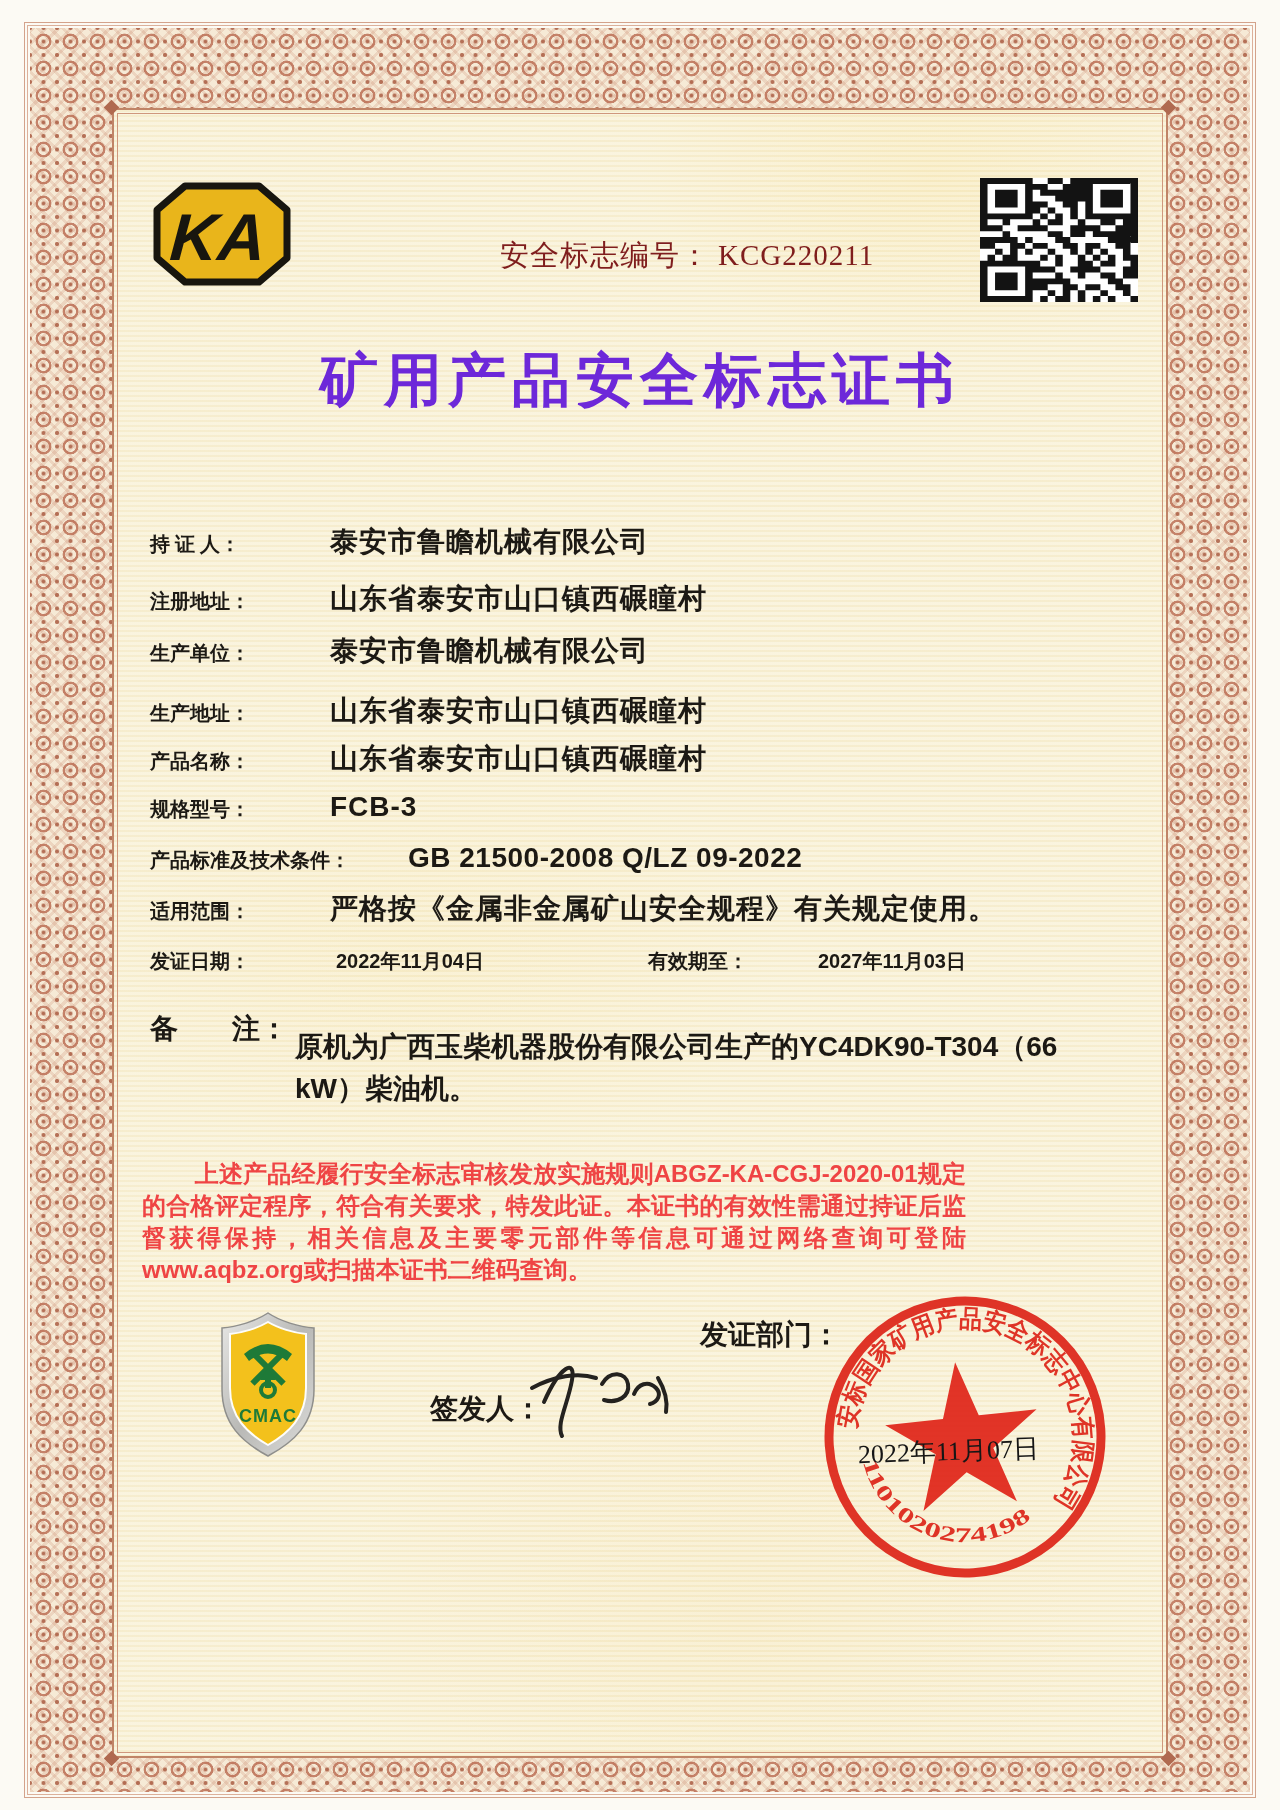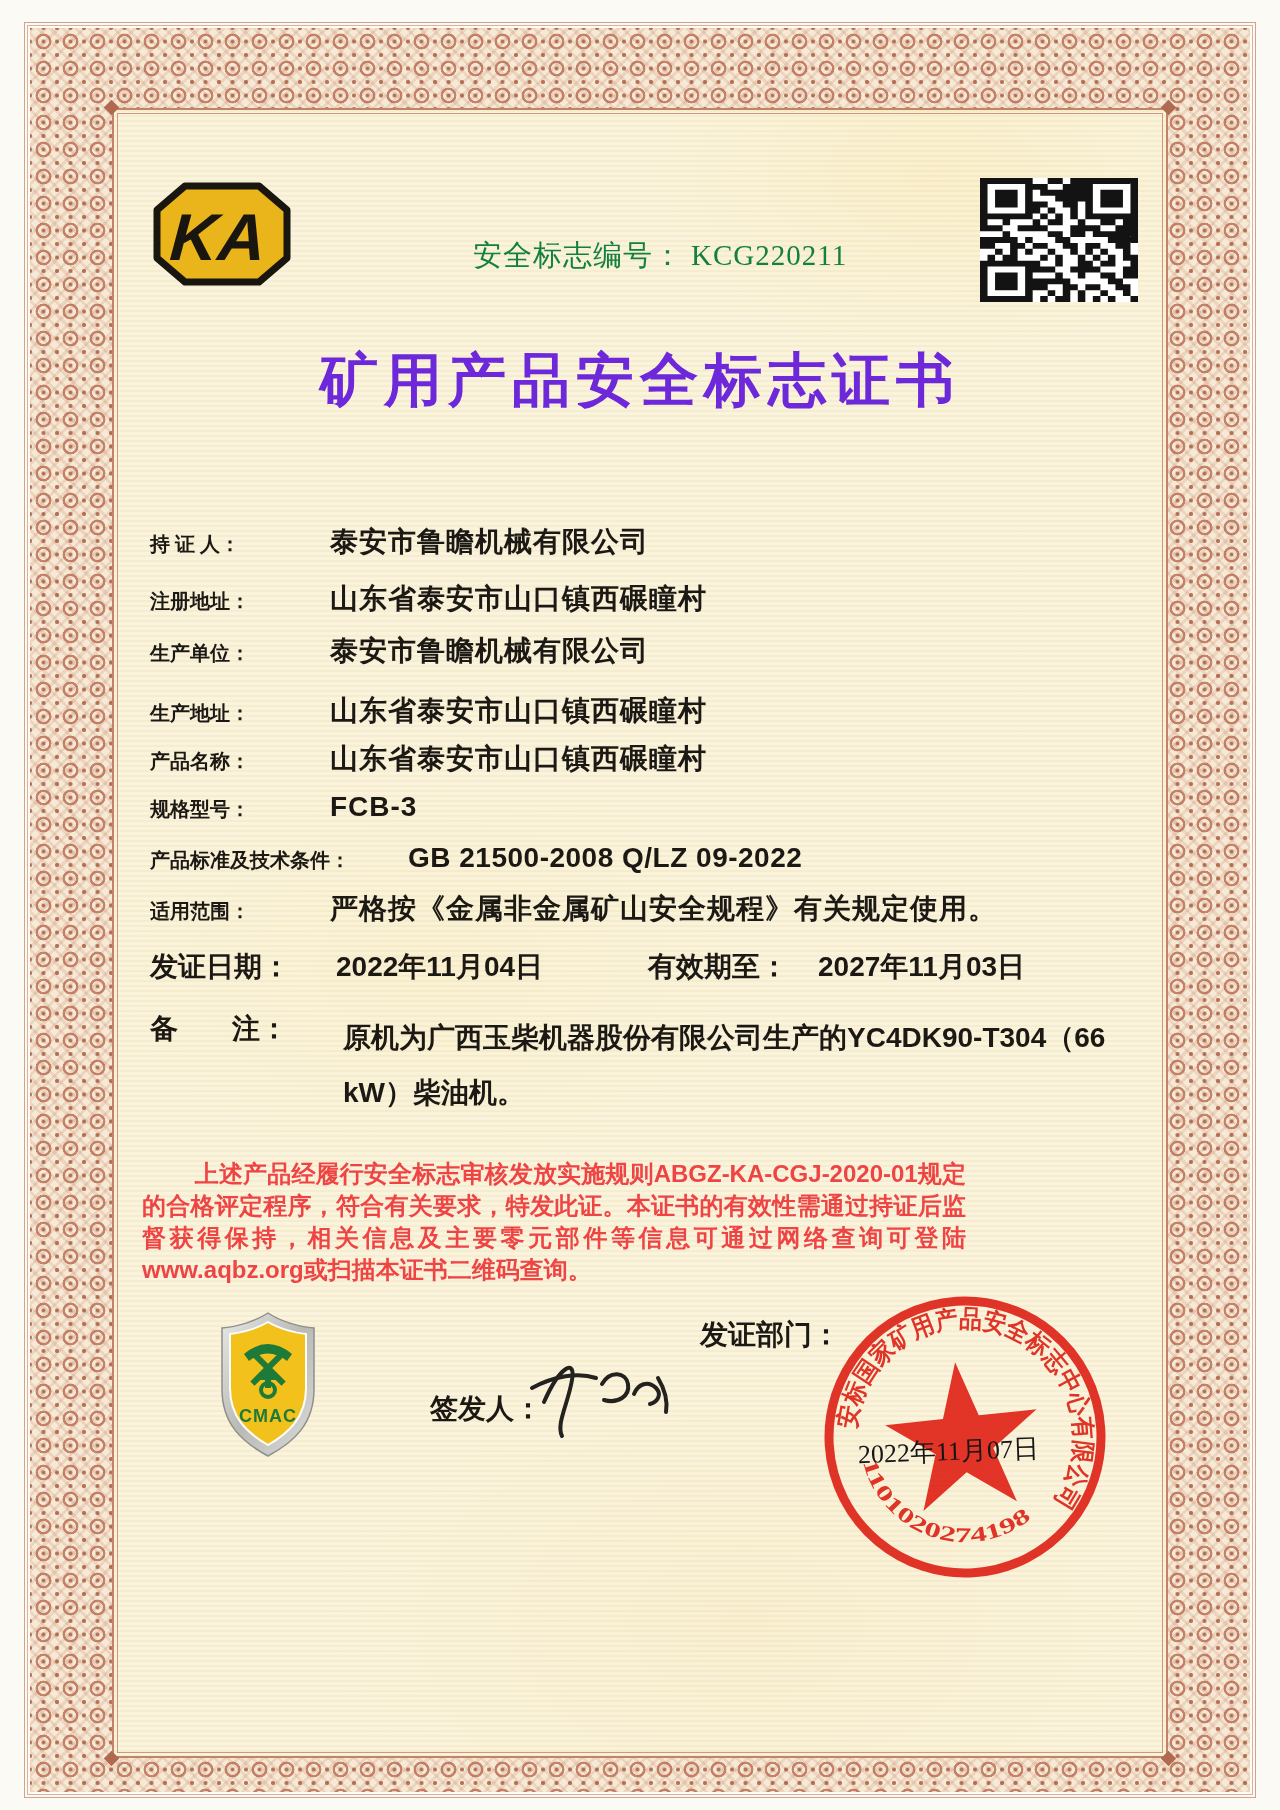--- a/index.html
+++ b/index.html
@@ -26,44 +26,44 @@
           radial-gradient(ellipse 420px 260px at 78% 4%, rgba(248,232,180,.55), rgba(248,232,180,0) 70%),
           radial-gradient(ellipse 500px 300px at 30% 52%, rgba(247,233,186,.4), rgba(247,233,186,0) 70%),
           radial-gradient(ellipse 600px 380px at 60% 92%, rgba(244,226,178,.35), rgba(244,226,178,0) 70%);}
   .inner-frame::after{content:"";position:absolute;inset:3px;border:1px solid #cf977c;}
   .corner{position:absolute;width:11px;height:11px;background:#b06a50;transform:rotate(45deg);}
   .corner.tl{left:106px;top:102px}.corner.tr{right:106px;top:102px}
   .corner.bl{left:106px;bottom:46px}.corner.br{right:106px;bottom:46px}
 
   
   .ka-badge{position:absolute;left:150px;top:180px;width:144px;height:108px;}
-  .cert-no{position:absolute;left:473px;top:236px;font-family:"Liberation Serif",serif;
-        font-size:29px;color:#15803d;letter-spacing:1px;white-space:nowrap;}
+  .cert-no{position:absolute;left:500px;top:236px;font-family:"Liberation Serif",serif;
+        font-size:29px;color:#7f1d1d;letter-spacing:1px;white-space:nowrap;}
   .cert-no .num{font-family:"Liberation Serif",serif;padding-left:8px;}
   .qr{position:absolute;left:980px;top:178px;width:158px;height:124px;}
 
   
   .title{position:absolute;left:0;right:0;top:342px;text-align:center;
         font-family:"Liberation Serif",serif;font-weight:900;font-size:58px;
         letter-spacing:6px;color:#6d28d9;}
 
   
   .field-row{position:absolute;left:150px;right:140px;white-space:nowrap;color:#1c1914;}
   .field-label{display:inline-block;min-width:180px;font-family:"Liberation Serif",serif;
         font-weight:700;font-size:20px;}
   .field-value{font-weight:700;font-size:28px;letter-spacing:1px;}
   .row-std .field-value{margin-left:58px;letter-spacing:0.5px;text-align:center;}
   .dates-row{position:absolute;left:0;top:948px;width:100%;color:#1c1914;}
-  .dates-row span{position:absolute;white-space:nowrap;font-size:28px;}
+  .dates-row span{position:absolute;white-space:nowrap;font-size:20px;}
   .d-label{font-family:"Liberation Serif",serif;font-weight:700;}
   .d-value{font-weight:700;}
   .remark-row{position:absolute;left:150px;top:1010px;width:950px;color:#1c1914;}
   .remark-char{position:absolute;left:0;top:0;font-family:"Liberation Serif",serif;font-weight:700;font-size:28px;}
   .remark-colon{position:absolute;left:82px;top:0;font-family:"Liberation Serif",serif;font-weight:700;font-size:28px;}
-  .remark-value{position:absolute;left:145px;top:0;width:795px;font-weight:700;font-size:28px;line-height:55px;margin-left:48px;}
+  .remark-value{position:absolute;left:145px;top:16px;width:795px;font-weight:700;font-size:28px;line-height:42px;}
 
   
   .statement{position:absolute;left:142px;top:1158px;width:824px;font-weight:700;
         font-size:24px;line-height:32px;text-align:justify;text-indent:2.2em;color:#ef4444;}
 
   
   .cmac{position:absolute;left:217px;top:1310px;width:102px;height:150px;}
   .signer-label{position:absolute;left:430px;top:1390px;font-family:"Liberation Serif",serif;
         font-weight:700;font-size:28px;color:#1c1914;}
   .signature{position:absolute;left:526px;top:1340px;width:156px;height:112px;}

